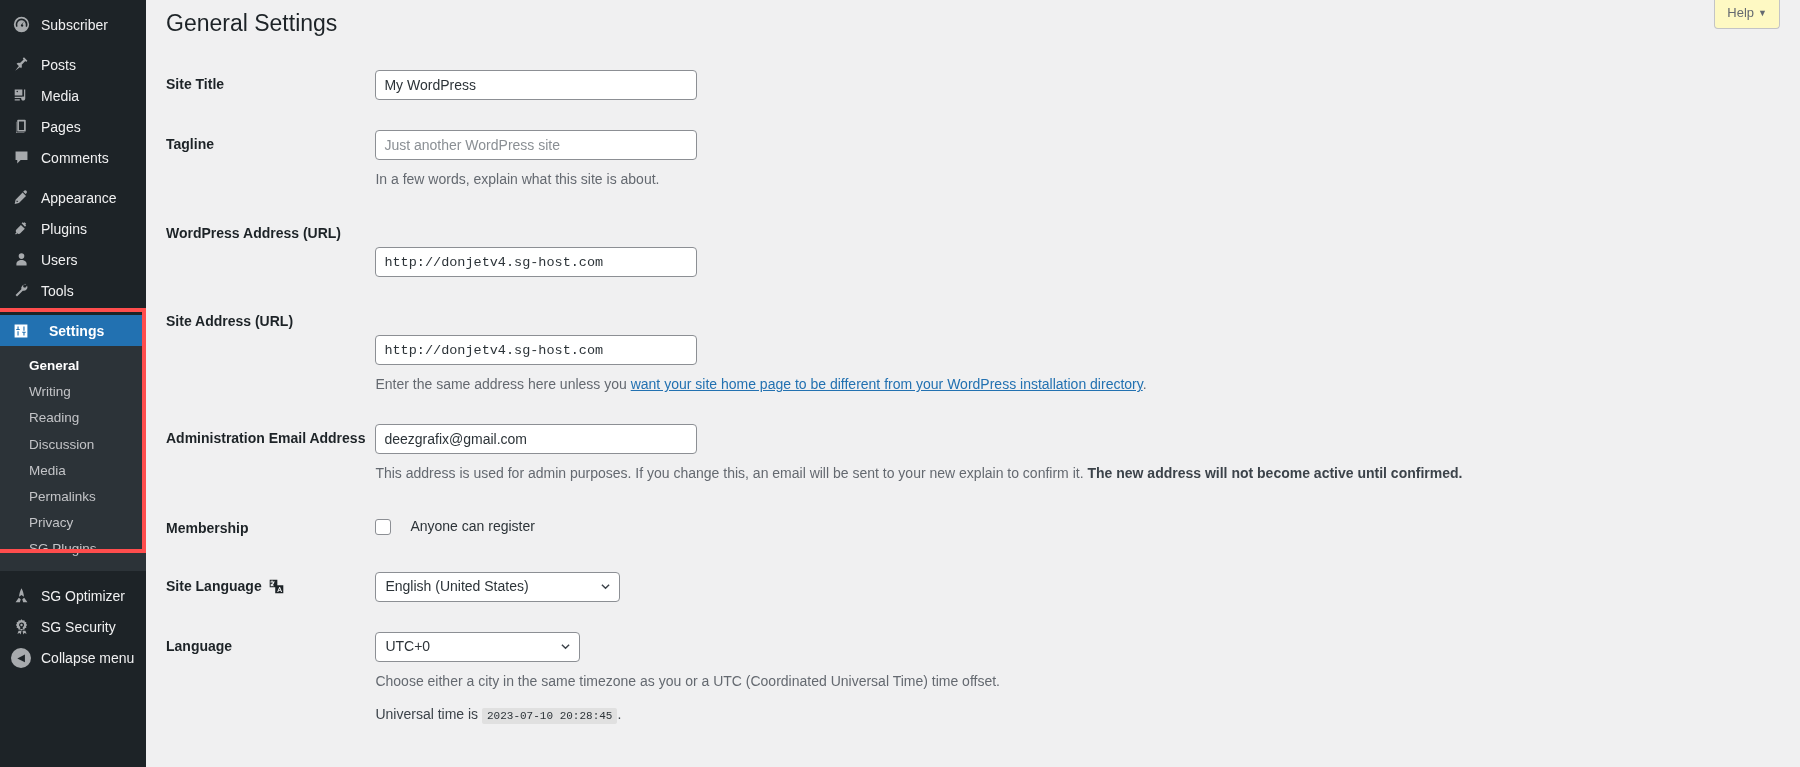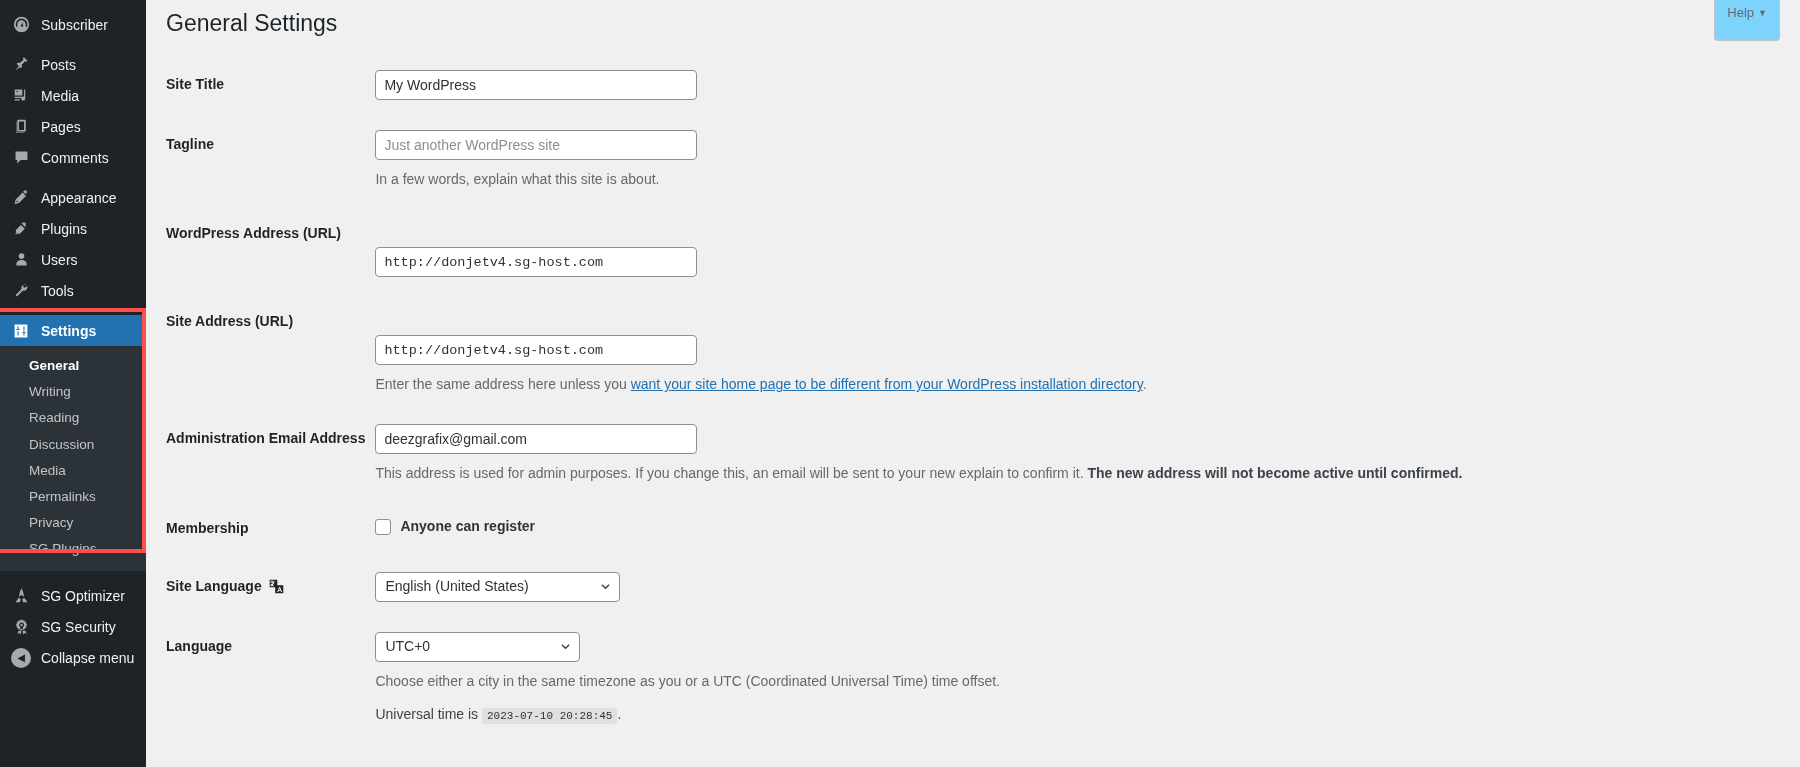--- a/index.html
+++ b/index.html
@@ -42,20 +42,21 @@
     align-items: center;
     justify-content: center;
     margin-right: 9px;
     color: #a7aaad;
   }
   .menu-item .mi-icon svg { display: block; }
   .menu-item.active {
     background: #2271b1;
     color: #fff;
     font-weight: 600;
+    gap: 8px;
   }
   .menu-item.active .mi-icon { color: #fff; }
   .menu-item .mi-label { white-space: nowrap; }
   .menu-sep { height: 9px; }
 
   .submenu {
     background: #2c3338;
     padding: 7px 0 9px 0;
   }
   .submenu-item {
@@ -95,25 +96,25 @@
     position: relative;
     padding: 0 0 0 20px;
     overflow: hidden;
   }
   .help-tab-wrap {
     position: absolute;
     top: 0; right: 20px;
     z-index: 4;
   }
   .help-tab {
-    background: #7dd3fc;
+    background: #fef9c3;
     border: 1px solid #c3c4c7;
     border-top: none;
     border-radius: 0 0 4px 4px;
-    padding: 4px 12px 18px 12px;
+    padding: 4px 12px 6px 12px;
     font-size: 13px;
     color: #646970;
     line-height: 1.4;
   }
   .help-tab .caret { font-size: 9px; margin-left: 4px; position: relative; top: -1px; }
 
   h1.page-title {
     font-size: 23px;
     font-weight: 400;
     color: #1d2327;
@@ -157,21 +158,21 @@
 
   p.description {
     font-size: 14px;
     color: #646970;
     margin: 9px 0 0 0;
     line-height: 1.45;
   }
   p.description a { color: #2271b1; text-decoration: underline; }
   p.description strong { color: #3c434a; font-weight: 700; }
 
-  .checkbox-line { display: inline-flex; align-items: center; gap: 9px; padding-top: 3px; font-weight: bold; }
+  .checkbox-line { display: inline-flex; align-items: center; gap: 19px; padding-top: 3px; }
   .cb {
     width: 16px; height: 16px;
     border: 1px solid #8c8f94;
     border-radius: 3px;
     background: #fff;
     display: inline-block;
     flex: 0 0 16px;
   }
   .checkbox-line span.cb-label { font-size: 14px; color: #2c3338; }
 

